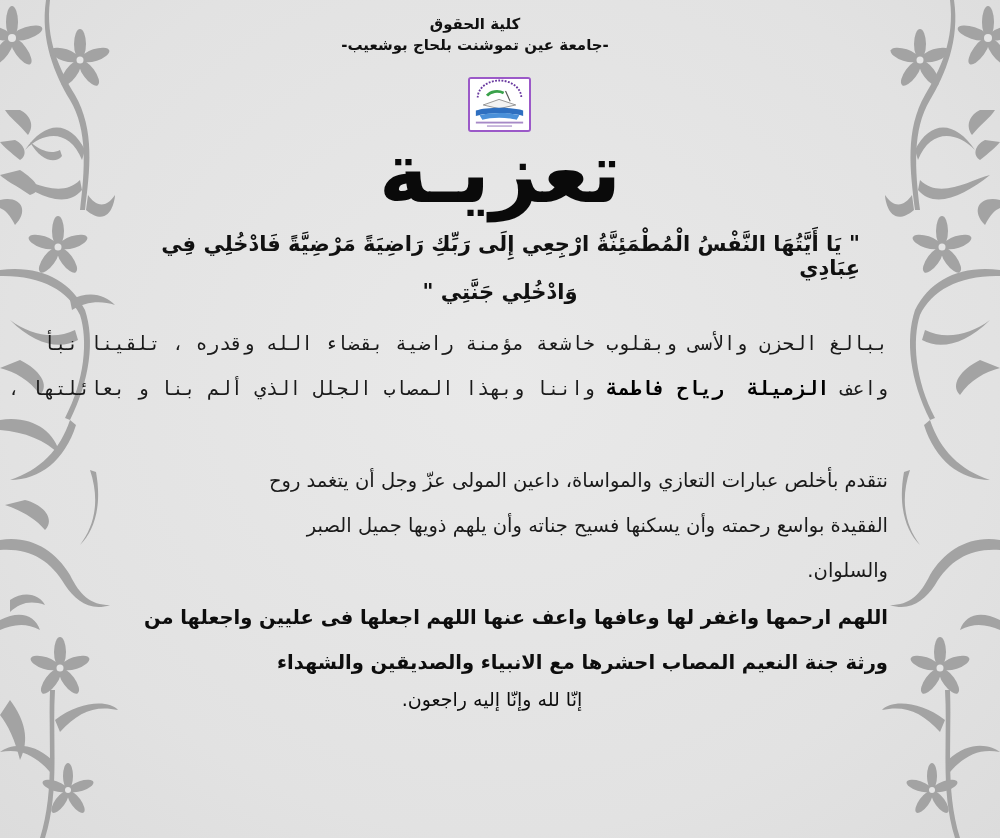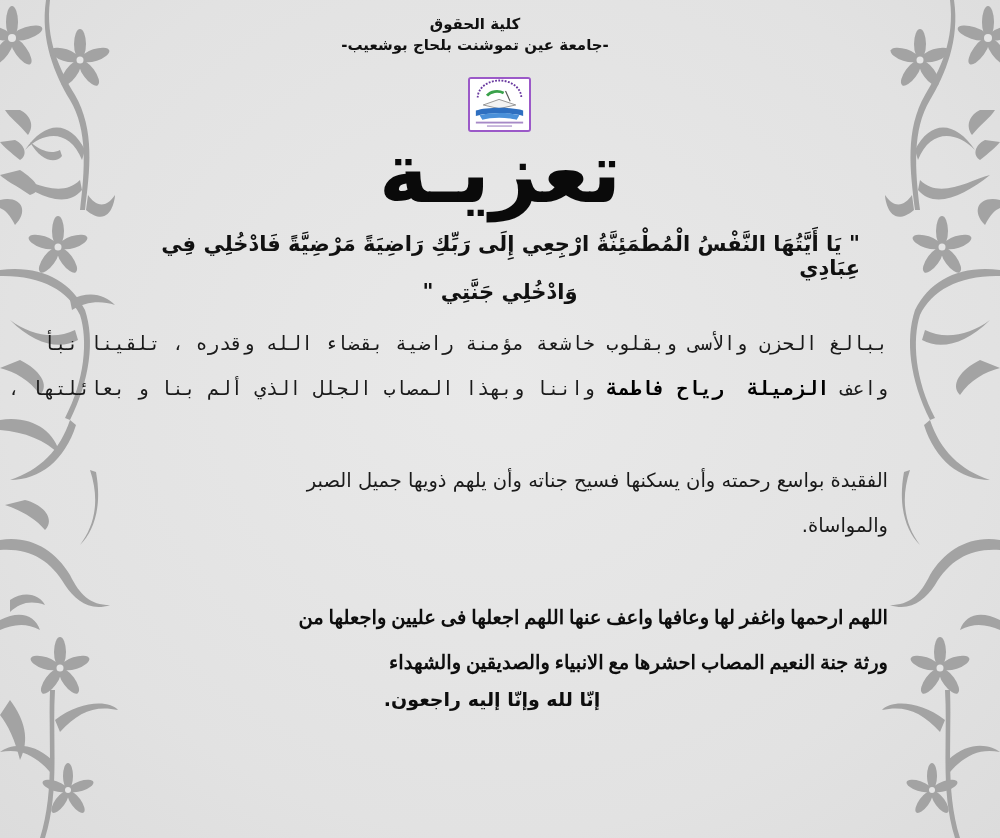--- a/index.html
+++ b/index.html
@@ -53,25 +53,25 @@
   }
   .body-text .line { display:block; white-space:nowrap; text-align:right; height:45px; }
   .p1 { top:323px;font-family:Liberation Mono, monospace; }
   .p2 { top:458px; }
   .b { font-weight:bold; color:#000;margin-top:20px; }
 
   .prayer {
     position:absolute; left:118px; width:770px; direction:rtl;
     font-size:19.5px; font-weight:bold; line-height:45px; color:#0d0d0d;
   }
-  .prayer .line { display:block; white-space:nowrap; text-align:right; height:45px;font-family:Liberation Serif, serif; }
+  .prayer .line { display:block; white-space:nowrap; text-align:right; height:45px; }
   .prayer { top:595px; }
   .closing {
     position:absolute; top:688px; left:0; width:984px;
-    direction:rtl; text-align:center; font-weight:bold; font-size:19px; color:#0d0d0d;
+    direction:rtl; text-align:center; font-weight:normal; font-size:19px; color:#0d0d0d;
   }
 </style>
 </head>
 <body>
 
 <div class="page">
 
   <div class="ornament left">
     <svg viewBox="0 0 150 838" preserveAspectRatio="none">
       <g fill="#a3a3a3">
@@ -234,22 +234,23 @@
 
   <div class="verse l1">" يَا أَيَّتُهَا النَّفْسُ الْمُطْمَئِنَّةُ ارْجِعِي إِلَى رَبِّكِ رَاضِيَةً مَرْضِيَّةً فَادْخُلِي فِي عِبَادِي</div>
   <div class="verse l2">وَادْخُلِي جَنَّتِي "</div>
 
   <div class="body-text p1">
     <span class="line">ببالغ الحزن والأسى وبقلوب خاشعة مؤمنة راضية بقضاء الله وقدره ، تلقينا نبأ</span>
     <span class="line"><span>واعف </span><span class="b">الزميلة</span><span style="white-space:pre">  </span><span class="b">رياح فاطمة</span><span> واننا وبهذا المصاب الجلل الذي ألم بنا و بعائلتها ،</span></span>
   </div>
 
   <div class="body-text p2">
+    <span class="line"> نتقدم   بأخلص عبارات التعازي والمواساة، داعين المولى عزّ وجل أن يتغمد روح</span>
     <span class="line">الفقيدة بواسع رحمته وأن يسكنها فسيح جناته وأن يلهم ذويها جميل الصبر</span>
-    <span class="line">والمواساة.</span>
+    <span class="line">والسلوان.</span>
   </div>
 
   <div class="prayer">
     <span class="line">اللهم ارحمها واغفر لها وعافها واعف عنها اللهم اجعلها فى عليين واجعلها من</span>
     <span class="line">ورثة جنة النعيم المصاب احشرها مع الانبياء والصديقين والشهداء</span>
   </div>
 
   <div class="closing">إنّا لله وإنّا إليه راجعون.</div>
 </div>
 

